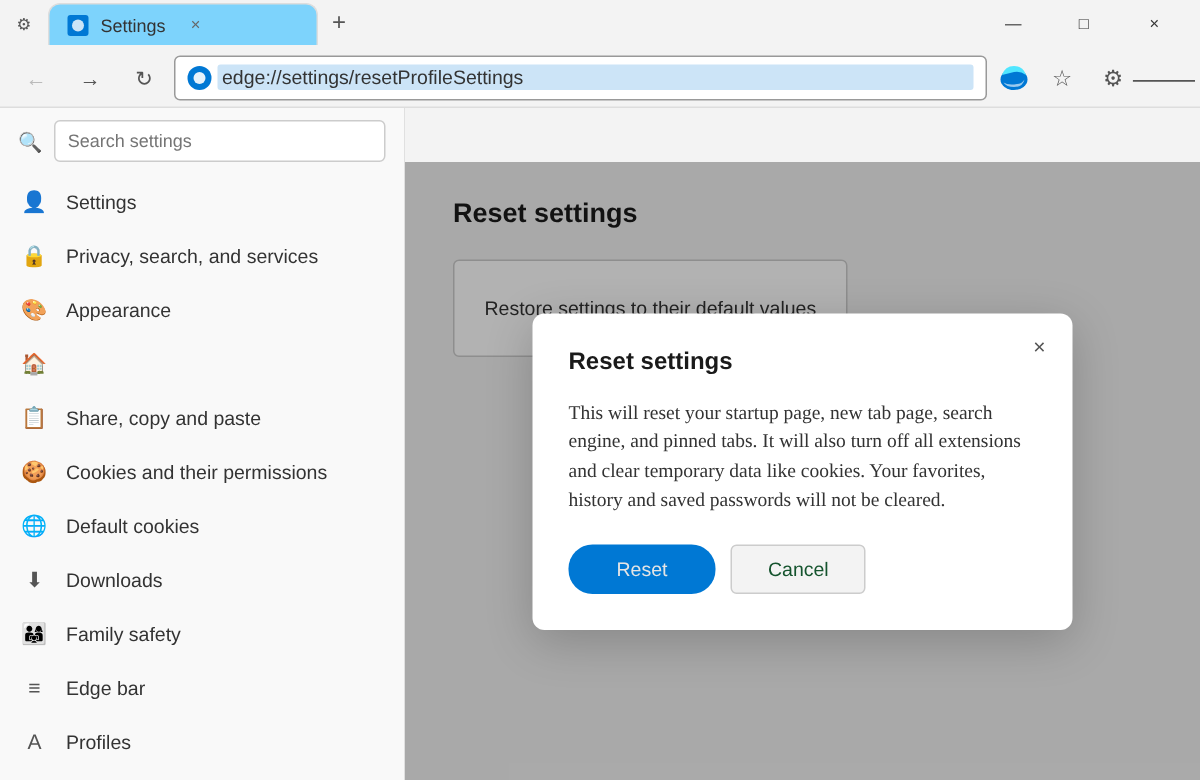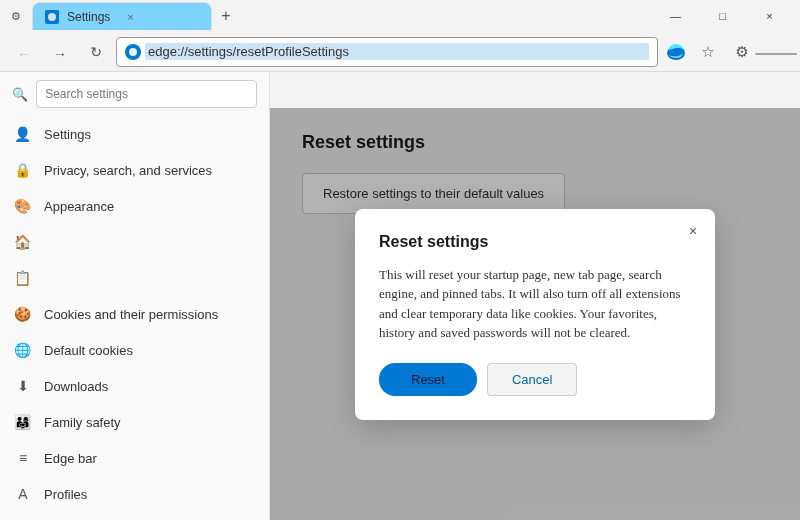--- a/index.html
+++ b/index.html
@@ -38,33 +38,33 @@
     .search-box { padding: 8px 12px; display: flex; align-items: center; gap: 8px; }
     .search-input { flex: 1; height: 28px; border: 1px solid #ccc; border-radius: 4px; padding: 0 8px; font-size: 12px; color: #6d28d9; background: white; }
     .search-icon { color: #555; font-size: 13px; }
 
     .sidebar-item { display: flex; align-items: center; padding: 9px 14px; gap: 12px; cursor: pointer; color: #333; font-size: 13px; }
     .sidebar-icon { width: 18px; height: 18px; display: flex; align-items: center; justify-content: center; flex-shrink: 0; color: #555; font-size: 14px; }
 
     
     .page-content { flex: 1; background: #f3f3f3; padding: 24px 32px; position: relative; margin-top: 36px; }
     .page-title { font-size: 18px; font-weight: 600; color: #1a1a1a; margin-bottom: 20px; }
-    .restore-btn { background: white; border: 1px solid #ccc; border-radius: 4px; padding: 12px 20px; font-size: 13px; color: #333; cursor: pointer; display: inline-block; }
+    .restore-btn { background: white; border: 1px solid #ccc; border-radius: 4px; padding: 24px 20px; font-size: 13px; color: #333; cursor: pointer; display: inline-block; }
 
     
     .overlay { position: absolute; top: 0; left: 0; right: 0; bottom: 0; background: rgba(0,0,0,0.3); display: flex; align-items: center; justify-content: center; z-index: 10; }
 
     
     .dialog { background: white; border-radius: 8px; width: 360px; padding: 24px; box-shadow: 0 8px 32px rgba(0,0,0,0.2); position: relative; }
     .dialog-close { position: absolute; top: 10px; right: 10px; width: 24px; height: 24px; display: flex; align-items: center; justify-content: center; border-radius: 4px; cursor: pointer; color: #555; font-size: 14px; }
     .dialog-title { font-size: 16px; font-weight: 600; color: #1a1a1a; margin-bottom: 14px; }
     .dialog-body { font-size: 13px; color: #333; line-height: 1.5; margin-bottom: 20px; font-family: Liberation Serif, serif; }
     .dialog-actions { display: flex; gap: 10px; justify-content: flex-start; }
-    .btn-reset { background: #0078d4; color: #0f172a; border: none; border-radius: 16px; padding: 8px 32px; font-size: 13px; cursor: pointer; font-weight: 500; }
-    .btn-cancel { background: #f3f3f3; color: #0369a1; border: 1px solid #ccc; border-radius: 4px; padding: 8px 24px; font-size: 13px; cursor: pointer; }
+    .btn-reset { background: #0078d4; color: #e5e5e5; border: none; border-radius: 16px; padding: 8px 32px; font-size: 13px; cursor: pointer; font-weight: 500; }
+    .btn-cancel { background: #f3f3f3; color: #14532d; border: 1px solid #ccc; border-radius: 4px; padding: 8px 24px; font-size: 13px; cursor: pointer; }
 
     
     .sidebar::-webkit-scrollbar { width: 6px; }
     .sidebar::-webkit-scrollbar-thumb { background: #ccc; border-radius: 3px; }
   </style>
 </head>
 <body>
 
 <div class="browser-frame">
 
@@ -136,20 +136,21 @@
           </div>
           <div class="sidebar-item">
             <span class="sidebar-icon">🎨</span>
             <span>Appearance</span>
           </div>
           <div class="sidebar-item">
             <span class="sidebar-icon">🏠</span>
           </div>
           <div class="sidebar-item">
             <span class="sidebar-icon">📋</span>
+            <span>Share, copy and paste</span>
           </div>
           <div class="sidebar-item">
             <span class="sidebar-icon">🍪</span>
             <span>Cookies and their permissions</span>
           </div>
           <div class="sidebar-item">
             <span class="sidebar-icon">🌐</span>
             <span>Default cookies</span>
           </div>
           <div class="sidebar-item">

